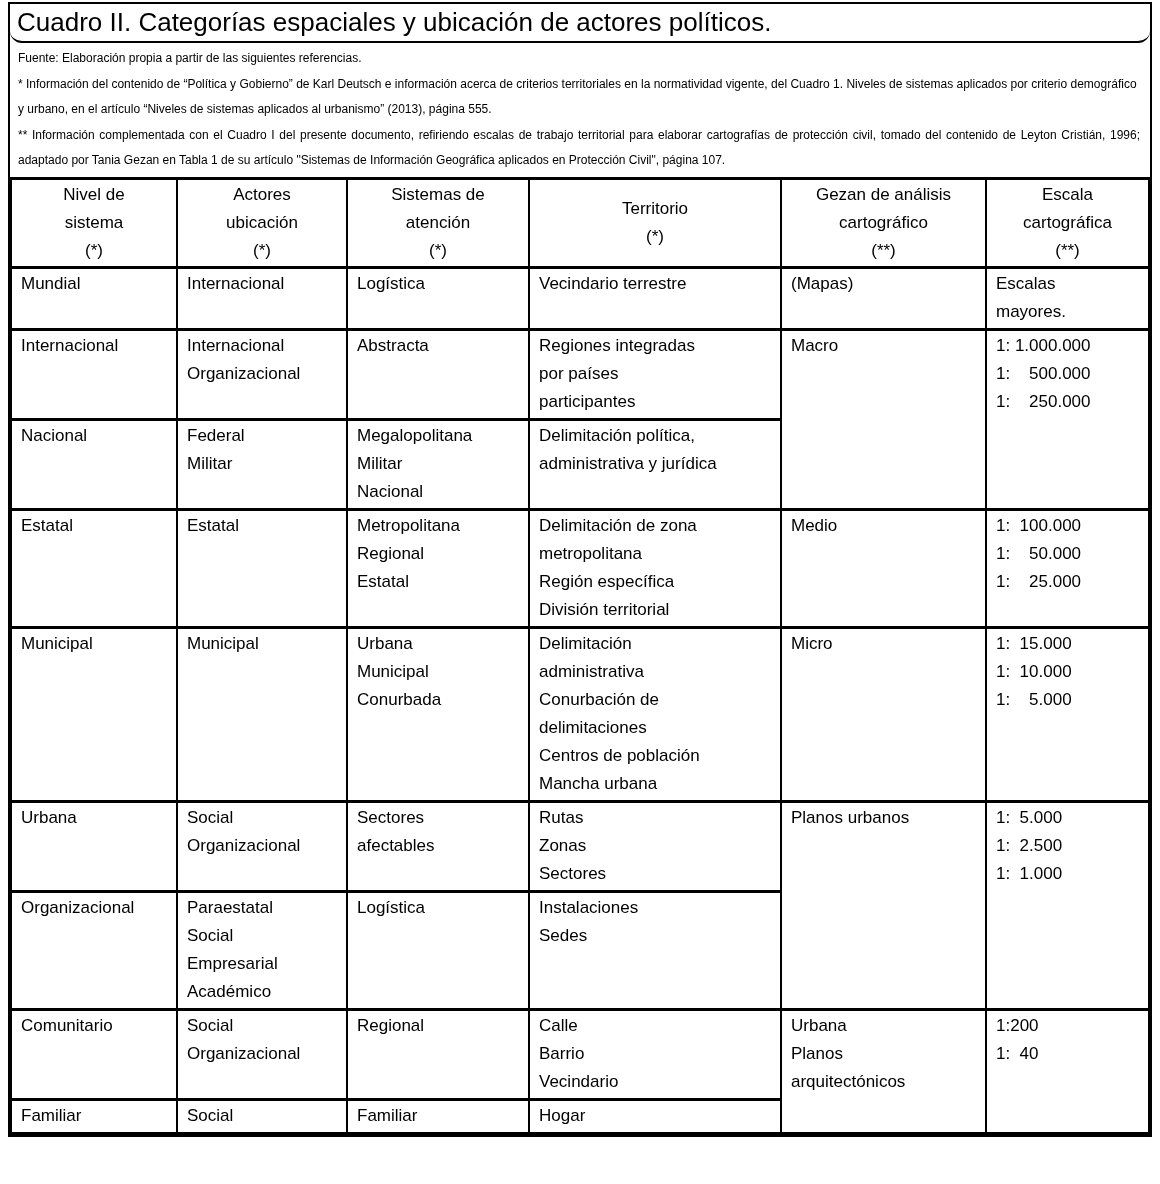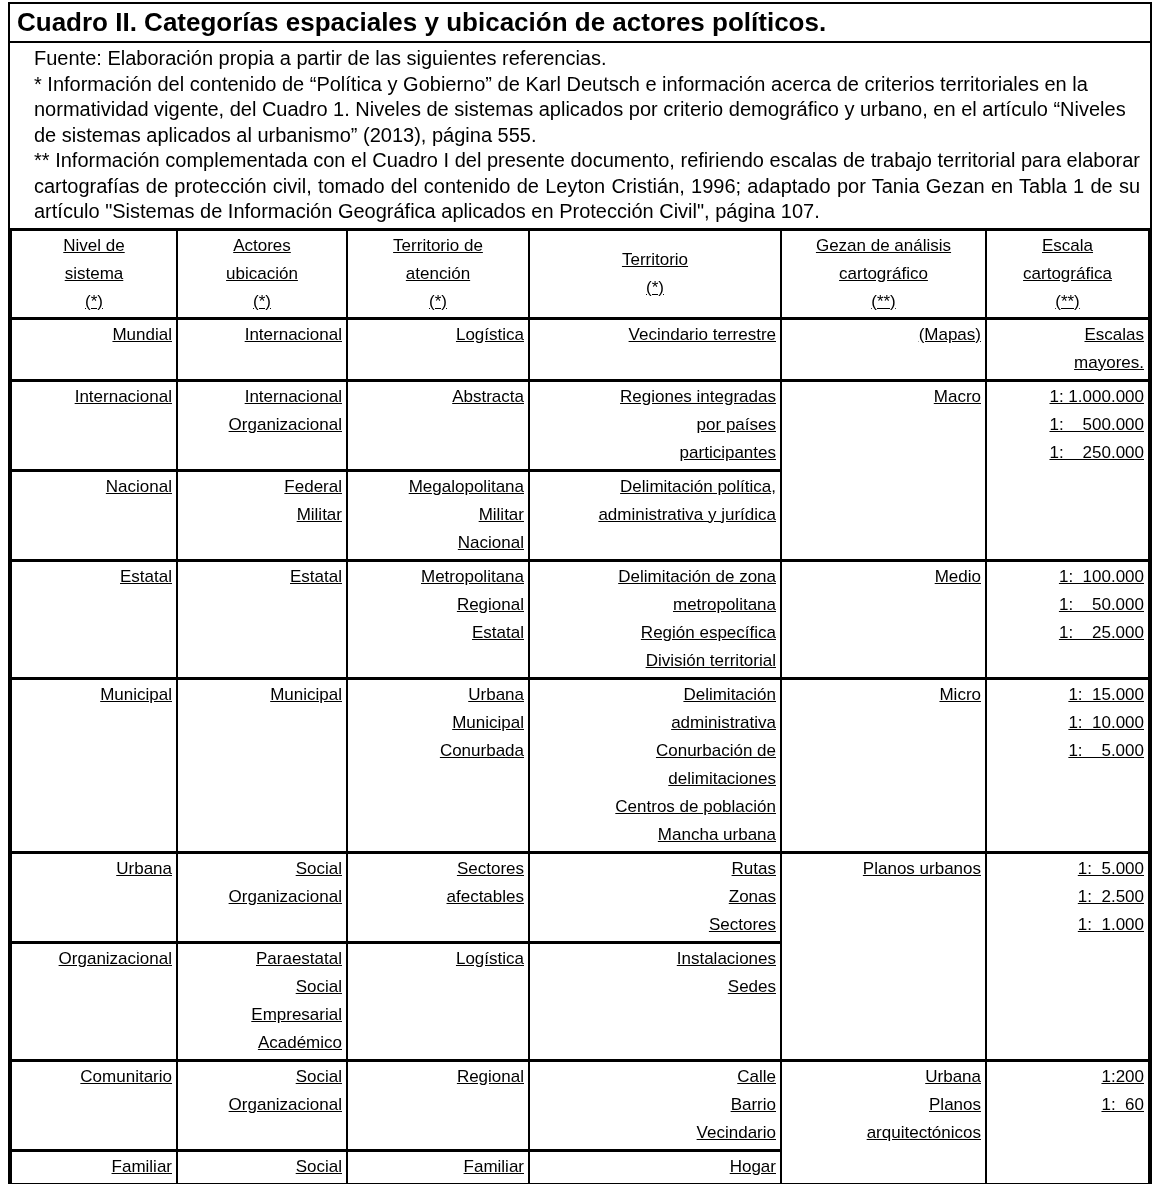--- a/index.html
+++ b/index.html
@@ -17,57 +17,57 @@
   .sheet {
     position: absolute;
     left: 8px;
     top: 2px;
     width: 1140px;
     border: 2px solid #000;
     background: #fff;
   }
   .title-bar {
     font-size: 26px;
-    font-weight: bold;
+    font-weight: normal;
     line-height: 33px;
     padding: 2px 8px 2px 7px;
     border-bottom: 2px solid #000;
     white-space: nowrap;
+    border-radius: 12px;
   }
   .notes {
-    font-size: 20px;
+    font-size: 12px;
     line-height: 25.5px;
-    padding: 3px 10px 3px 24px;
+    padding: 3px 10px 3px 8px;
   }
   .notes p { margin: 0; }
   .notes p.justified { text-align: justify; }
   table.cuadro {
     width: 100%;
     border-collapse: collapse;
     table-layout: fixed;
-    text-decoration: underline;
   }
   table.cuadro th, table.cuadro td {
     border-left: 2px solid #000;
     border-right: 2px solid #000;
     border-top: 3px solid #000;
     border-bottom: 3px solid #000;
     font-size: 17px;
     line-height: 28px;
     white-space: pre;
     overflow: hidden;
   }
   table.cuadro th {
     font-weight: normal;
     text-align: center;
     vertical-align: middle;
     padding: 1px 2px;
   }
   table.cuadro td {
-    text-align: right;
+    text-align: left;
     vertical-align: top;
     padding: 1px 4px 2px 9px;
   }
 </style>
 </head>
 <body>
 
 <div class="sheet">
   <div class="title-bar">Cuadro II. Categorías espaciales y ubicación de actores políticos.</div>
   <div class="notes">
@@ -85,21 +85,21 @@
       <col style="width:163px">
     </colgroup>
     <thead>
       <tr id="header-row">
           <th>Nivel de
 sistema
 (*)</th>
           <th>Actores
 ubicación
 (*)</th>
-          <th>Territorio de
+          <th>Sistemas de
 atención
 (*)</th>
           <th>Territorio
 (*)</th>
           <th>Gezan de análisis
 cartográfico
 (**)</th>
           <th>Escala
 cartográfica
 (**)</th>
@@ -199,21 +199,21 @@
           <td>Social
 Organizacional</td>
           <td>Regional</td>
           <td>Calle
 Barrio
 Vecindario</td>
           <td rowspan="2">Urbana
 Planos
 arquitectónicos</td>
           <td rowspan="2">1:200
-1:  60</td>
+1:  40</td>
         </tr>
         <tr>
           <td>Familiar</td>
           <td>Social</td>
           <td>Familiar</td>
           <td>Hogar</td>
         </tr>
       </tbody>
   </table>
 </div>

